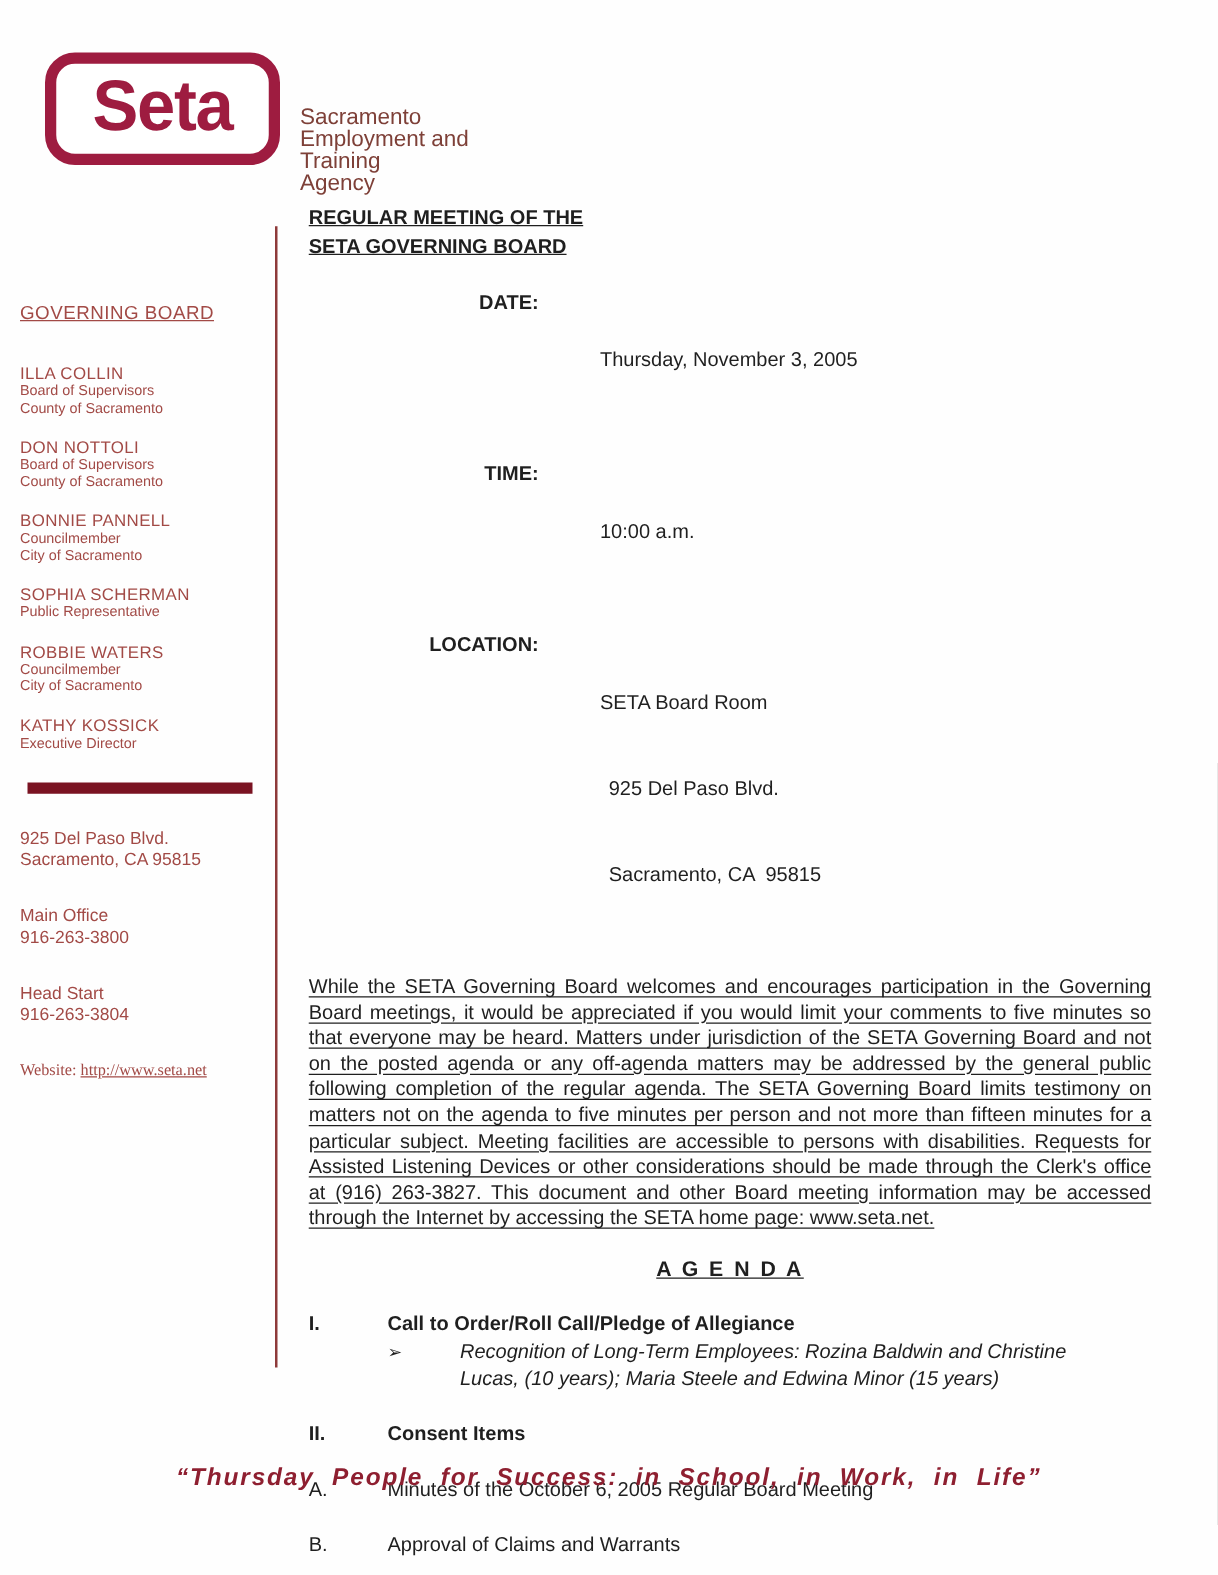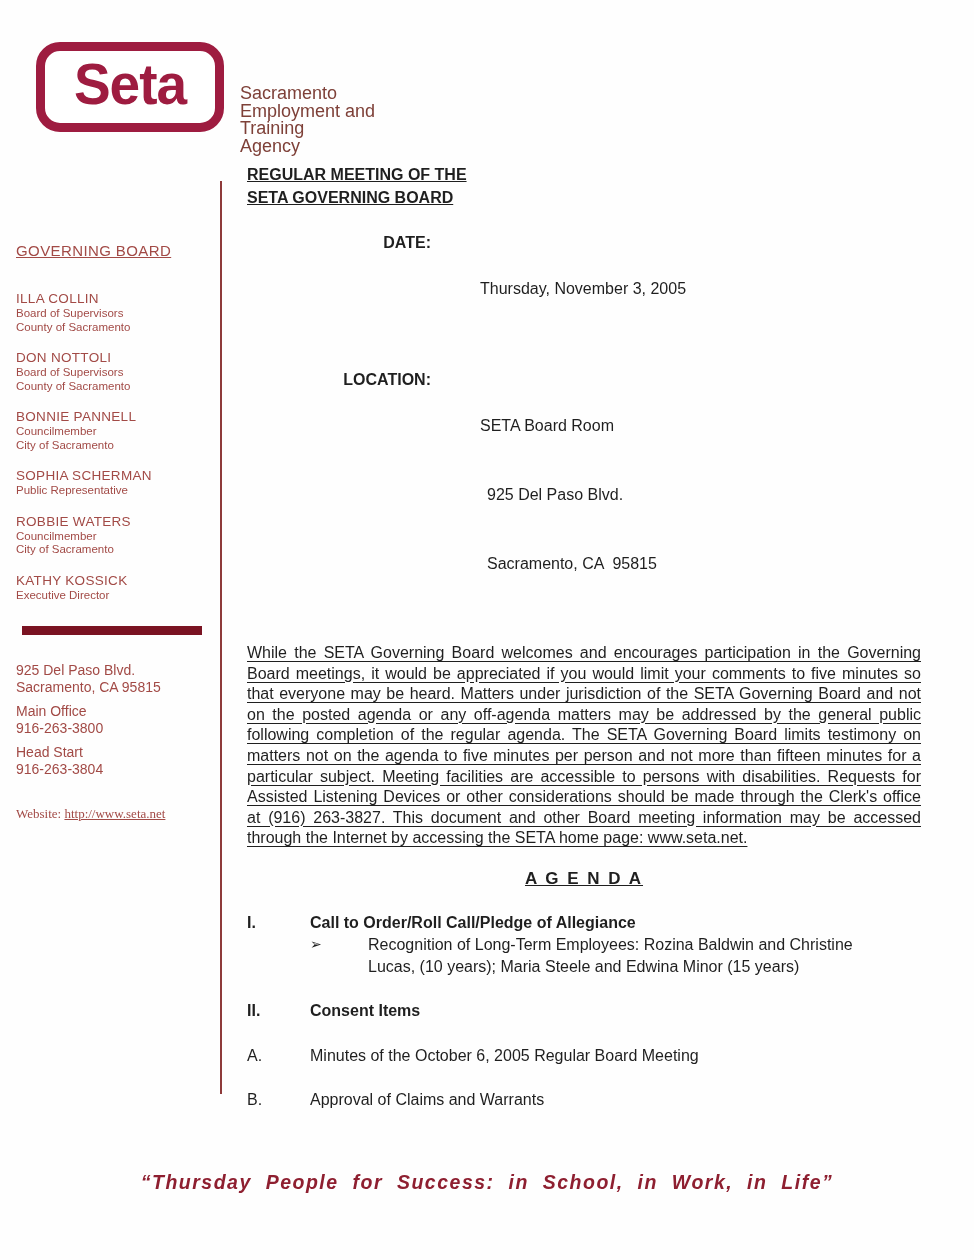--- a/index.html
+++ b/index.html
@@ -58,21 +58,21 @@
     margin-bottom:31px;
   }
   .sb-member{margin-bottom:15px;}
   .sb-name{font-size:13.5px;line-height:17px;letter-spacing:.3px;}
   .sb-role{font-size:11.5px;line-height:13.5px;}
   .sb-bar{
     width:180px;height:9px;background:var(--sidebar-bar);
     margin:24px auto 27px auto;
   }
   .sb-address{font-size:14px;line-height:16.5px;}
-  .sb-contact{margin-top:8px;font-size:14px;line-height:16.5px;}
+  .sb-contact{margin-top:29px;font-size:14px;line-height:16.5px;}
   .sb-website{
     margin-top:29px;
     font-family:"Liberation Serif","DejaVu Serif",serif;
     font-size:13px;
   }
   .sb-website a{color:var(--sidebar-text);text-decoration:underline;cursor:pointer;}
 
   .v-divider{
     position:absolute;left:220px;top:181px;
     width:2px;height:913px;background:var(--divider-line);
@@ -103,21 +103,21 @@
   }
   .agenda-heading span{text-decoration:underline;}
 
   .a-row{display:flex;margin-top:23px;font-size:16px;line-height:21.5px;}
   .a-num{width:63px;flex:none;}
   .a-body{flex:1;}
   .a-text{padding-right:50px;}
   .bold{font-weight:bold;}
   .a-sub{display:flex;margin-top:1px;}
   .a-bullet{width:58px;flex:none;font-size:14px;}
-  .a-sub-text{flex:1;padding-right:26px;}
+  .a-sub-text{flex:1;padding-right:26px;font-style:italic;}
 
   
   .footer{
     position:absolute;left:0;right:0;top:1171px;
     text-align:center;
     font-weight:bold;font-style:italic;
     font-size:19.5px;letter-spacing:1.5px;word-spacing:7px;
     color:var(--footer-text);
   }
 </style>
@@ -197,20 +197,26 @@
     </div>
 
     <div class="meta">
       <div class="meta-row">
         <div class="meta-label">DATE:</div>
         <div class="meta-value">
           <div>Thursday, November 3, 2005</div>
         </div>
       </div>
       <div class="meta-row">
+        <div class="meta-label">TIME:</div>
+        <div class="meta-value">
+          <div>10:00 a.m.</div>
+        </div>
+      </div>
+      <div class="meta-row">
         <div class="meta-label">LOCATION:</div>
         <div class="meta-value">
           <div>SETA Board Room</div>
           <div class="indent">925 Del Paso Blvd.</div>
           <div class="indent">Sacramento, CA  95815</div>
         </div>
       </div>
     </div>
 
     <div class="notice">While the SETA Governing Board welcomes and encourages participation in the Governing Board meetings, it would be appreciated if you would limit your comments to five minutes so that everyone may be heard.  Matters under jurisdiction of the SETA Governing Board and not on the posted agenda or any off-agenda matters may be addressed by the general public following completion of the regular agenda. The SETA Governing Board limits testimony on matters not on the agenda to five minutes per person and not more than fifteen minutes for a particular subject.   Meeting facilities are accessible to persons with disabilities.  Requests for Assisted Listening Devices or other considerations should be made through the Clerk's office at (916) 263-3827. This document and other Board meeting information may be accessed through the Internet by accessing the SETA home page: www.seta.net.</div>

